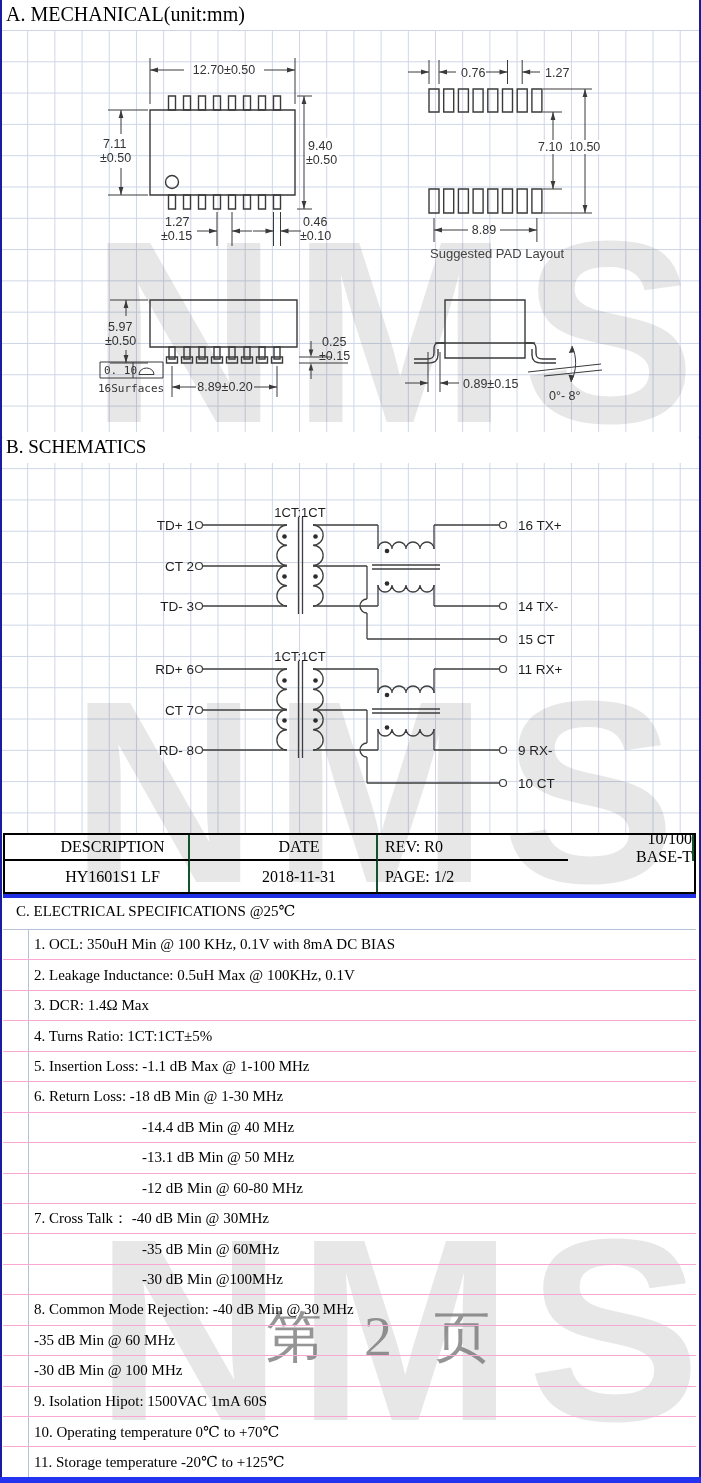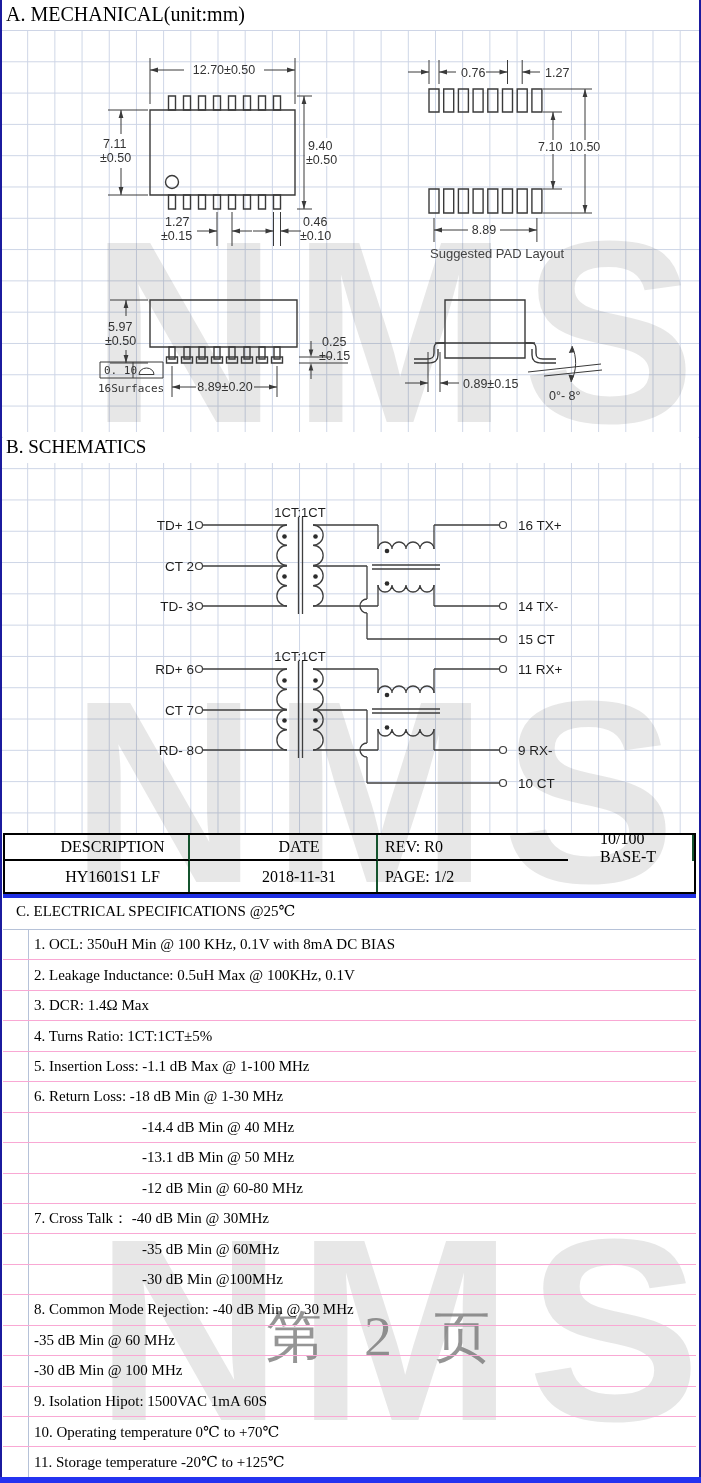--- a/index.html
+++ b/index.html
@@ -1,18 +1,18 @@
 <!DOCTYPE html>
 <html><head>
 <meta charset="utf-8">
 <style>
   html,body{margin:0;padding:0;background:#888;}
   .page{position:relative;width:701px;height:1483px;background:#ffffff;overflow:hidden;
         font-family:"Liberation Serif","DejaVu Serif",serif;}
-  .abs{position:absolute;}
+  .abs{position:absolute;text-align:right;}
   
   .grid{left:0;top:30px;width:701px;height:803px;z-index:0;
     background-image:linear-gradient(to right,#cdd5e6 1px,transparent 1px),
                      linear-gradient(to bottom,#cdd5e6 1px,transparent 1px);
     background-size:27.2px 31.3px;}
   .band{background:#fff;z-index:1;}
   .wm{z-index:2;line-height:1;white-space:nowrap;pointer-events:none;}
   .nms{font-family:"Liberation Sans",sans-serif;font-weight:bold;font-size:260px;
        letter-spacing:14px;color:rgba(40,40,40,0.115);}
   .pagemark{font-family:"Liberation Serif","DejaVu Sans",serif;font-size:56px;

